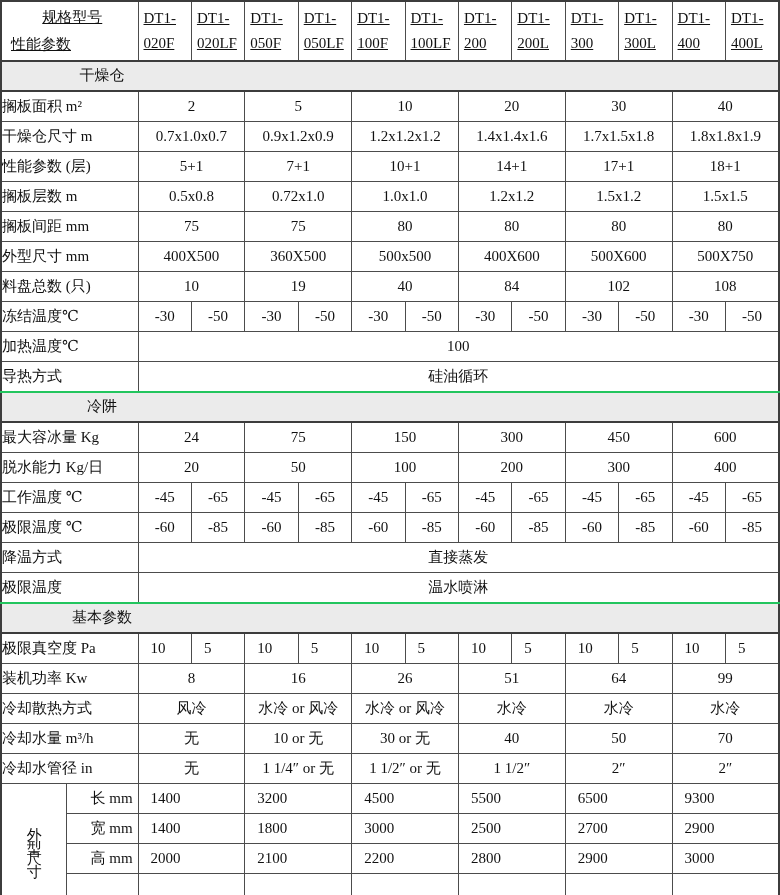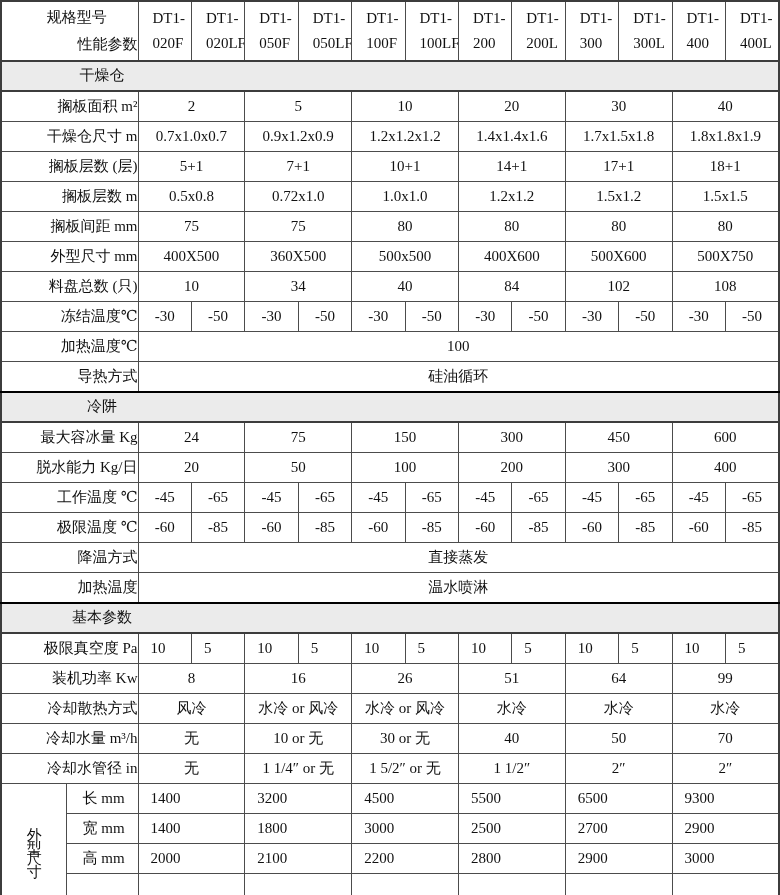--- a/index.html
+++ b/index.html
@@ -1,34 +1,34 @@
 <!DOCTYPE html>
 <html><head>
 <meta charset="utf-8">
 <style>
   html,body{margin:0;padding:0;background:#ffffff;}
   body{width:780px;font-family:"Liberation Serif","DejaVu Serif",serif;color:#111;}
   table{border-collapse:collapse;table-layout:fixed;width:780px;border:2px solid #3c3c3c;}
   th,td{border:1px solid #4c4c4c;font-size:15px;font-weight:normal;text-align:center;
         padding:0;height:29px;line-height:1.15;white-space:nowrap;overflow:hidden;}
   
-  .header-row th{height:58px;vertical-align:middle;text-align:left;padding-left:14px;
-                 border-bottom:2px solid #3c3c3c;}
+  .header-row th{height:58px;vertical-align:middle;text-align:left;padding-left:5px;
+                 border-bottom:2px solid #3c3c3c;text-decoration:underline;}
   .header-row .model div{line-height:25px;}
   .corner{padding:0;}
   .corner-top{text-align:center;line-height:27px;}
-  .corner-bottom{text-align:right;padding-left:4px;line-height:27px;}
+  .corner-bottom{text-align:left;padding-left:4px;line-height:27px;}
   
-  .section-row td{background:#ebebeb;border-top:2px solid #000000;border-bottom:2px solid #3c3c3c;
+  .section-row td{background:#ebebeb;border-top:2px solid #22c55e;border-bottom:2px solid #3c3c3c;
                   height:28px;text-align:left;}
   .section-title{display:inline-block;width:200px;text-align:center;}
   
-  .label-cell{text-align:right;}
+  .label-cell{text-align:left;}
   .left-vals .value-cell{text-align:left;padding-left:12px;}
-  .dim-row .sublabel-cell,.empty-row .sublabel-cell{text-align:left;padding-left:16px;}
+  .dim-row .sublabel-cell,.empty-row .sublabel-cell{text-align:left;padding-left:24px;}
   .empty-row td{height:22px;}
   .dim-group-cell{vertical-align:middle;}
   .dim-group-cell .vert{writing-mode:vertical-rl;text-orientation:upright;
                         letter-spacing:12px;line-height:1;margin:0 auto;}
 </style>
 </head>
 <body>
 
 <table>
   <colgroup>
@@ -117,21 +117,21 @@
       <tr class="data-row">
         <td class="label-cell" colspan="2">干燥仓尺寸 m</td>
         <td class="value-cell" colspan="2">0.7x1.0x0.7</td>
         <td class="value-cell" colspan="2">0.9x1.2x0.9</td>
         <td class="value-cell" colspan="2">1.2x1.2x1.2</td>
         <td class="value-cell" colspan="2">1.4x1.4x1.6</td>
         <td class="value-cell" colspan="2">1.7x1.5x1.8</td>
         <td class="value-cell" colspan="2">1.8x1.8x1.9</td>
       </tr>
       <tr class="data-row">
-        <td class="label-cell" colspan="2">搁板层数 (层)</td>
+        <td class="label-cell" colspan="2">性能参数 (层)</td>
         <td class="value-cell" colspan="2">5+1</td>
         <td class="value-cell" colspan="2">7+1</td>
         <td class="value-cell" colspan="2">10+1</td>
         <td class="value-cell" colspan="2">14+1</td>
         <td class="value-cell" colspan="2">17+1</td>
         <td class="value-cell" colspan="2">18+1</td>
       </tr>
       <tr class="data-row">
         <td class="label-cell" colspan="2">搁板层数 m</td>
         <td class="value-cell" colspan="2">0.5x0.8</td>
@@ -155,21 +155,21 @@
         <td class="value-cell" colspan="2">400X500</td>
         <td class="value-cell" colspan="2">360X500</td>
         <td class="value-cell" colspan="2">500x500</td>
         <td class="value-cell" colspan="2">400X600</td>
         <td class="value-cell" colspan="2">500X600</td>
         <td class="value-cell" colspan="2">500X750</td>
       </tr>
       <tr class="data-row">
         <td class="label-cell" colspan="2">料盘总数 (只)</td>
         <td class="value-cell" colspan="2">10</td>
-        <td class="value-cell" colspan="2">34</td>
+        <td class="value-cell" colspan="2">19</td>
         <td class="value-cell" colspan="2">40</td>
         <td class="value-cell" colspan="2">84</td>
         <td class="value-cell" colspan="2">102</td>
         <td class="value-cell" colspan="2">108</td>
       </tr>
       <tr class="data-row">
         <td class="label-cell" colspan="2">冻结温度℃</td>
         <td class="value-cell">-30</td>
         <td class="value-cell">-50</td>
         <td class="value-cell">-30</td>
@@ -240,21 +240,21 @@
         <td class="value-cell">-60</td>
         <td class="value-cell">-85</td>
         <td class="value-cell">-60</td>
         <td class="value-cell">-85</td>
       </tr>
       <tr class="data-row">
         <td class="label-cell" colspan="2">降温方式</td>
         <td class="value-cell" colspan="12">直接蒸发</td>
       </tr>
       <tr class="data-row">
-        <td class="label-cell" colspan="2">加热温度</td>
+        <td class="label-cell" colspan="2">极限温度</td>
         <td class="value-cell" colspan="12">温水喷淋</td>
       </tr>
       <tr class="section-row">
         <td class="section-cell" colspan="14"><span class="section-title">基本参数</span></td>
       </tr>
       <tr class="data-row left-vals">
         <td class="label-cell" colspan="2">极限真空度 Pa</td>
         <td class="value-cell">10</td>
         <td class="value-cell">5</td>
         <td class="value-cell">10</td>
@@ -292,21 +292,21 @@
         <td class="value-cell" colspan="2">10 or 无</td>
         <td class="value-cell" colspan="2">30 or 无</td>
         <td class="value-cell" colspan="2">40</td>
         <td class="value-cell" colspan="2">50</td>
         <td class="value-cell" colspan="2">70</td>
       </tr>
       <tr class="data-row">
         <td class="label-cell" colspan="2">冷却水管径 in</td>
         <td class="value-cell" colspan="2">无</td>
         <td class="value-cell" colspan="2">1 1/4″ or 无</td>
-        <td class="value-cell" colspan="2">1 5/2″ or 无</td>
+        <td class="value-cell" colspan="2">1 1/2″ or 无</td>
         <td class="value-cell" colspan="2">1 1/2″</td>
         <td class="value-cell" colspan="2">2″</td>
         <td class="value-cell" colspan="2">2″</td>
       </tr>
       <tr class="data-row dim-row left-vals">
         <td class="dim-group-cell" rowspan="4">
           <div class="vert">外型尺寸</div>
         </td>
         <td class="sublabel-cell">长 mm</td>
         <td class="value-cell" colspan="2">1400</td>

